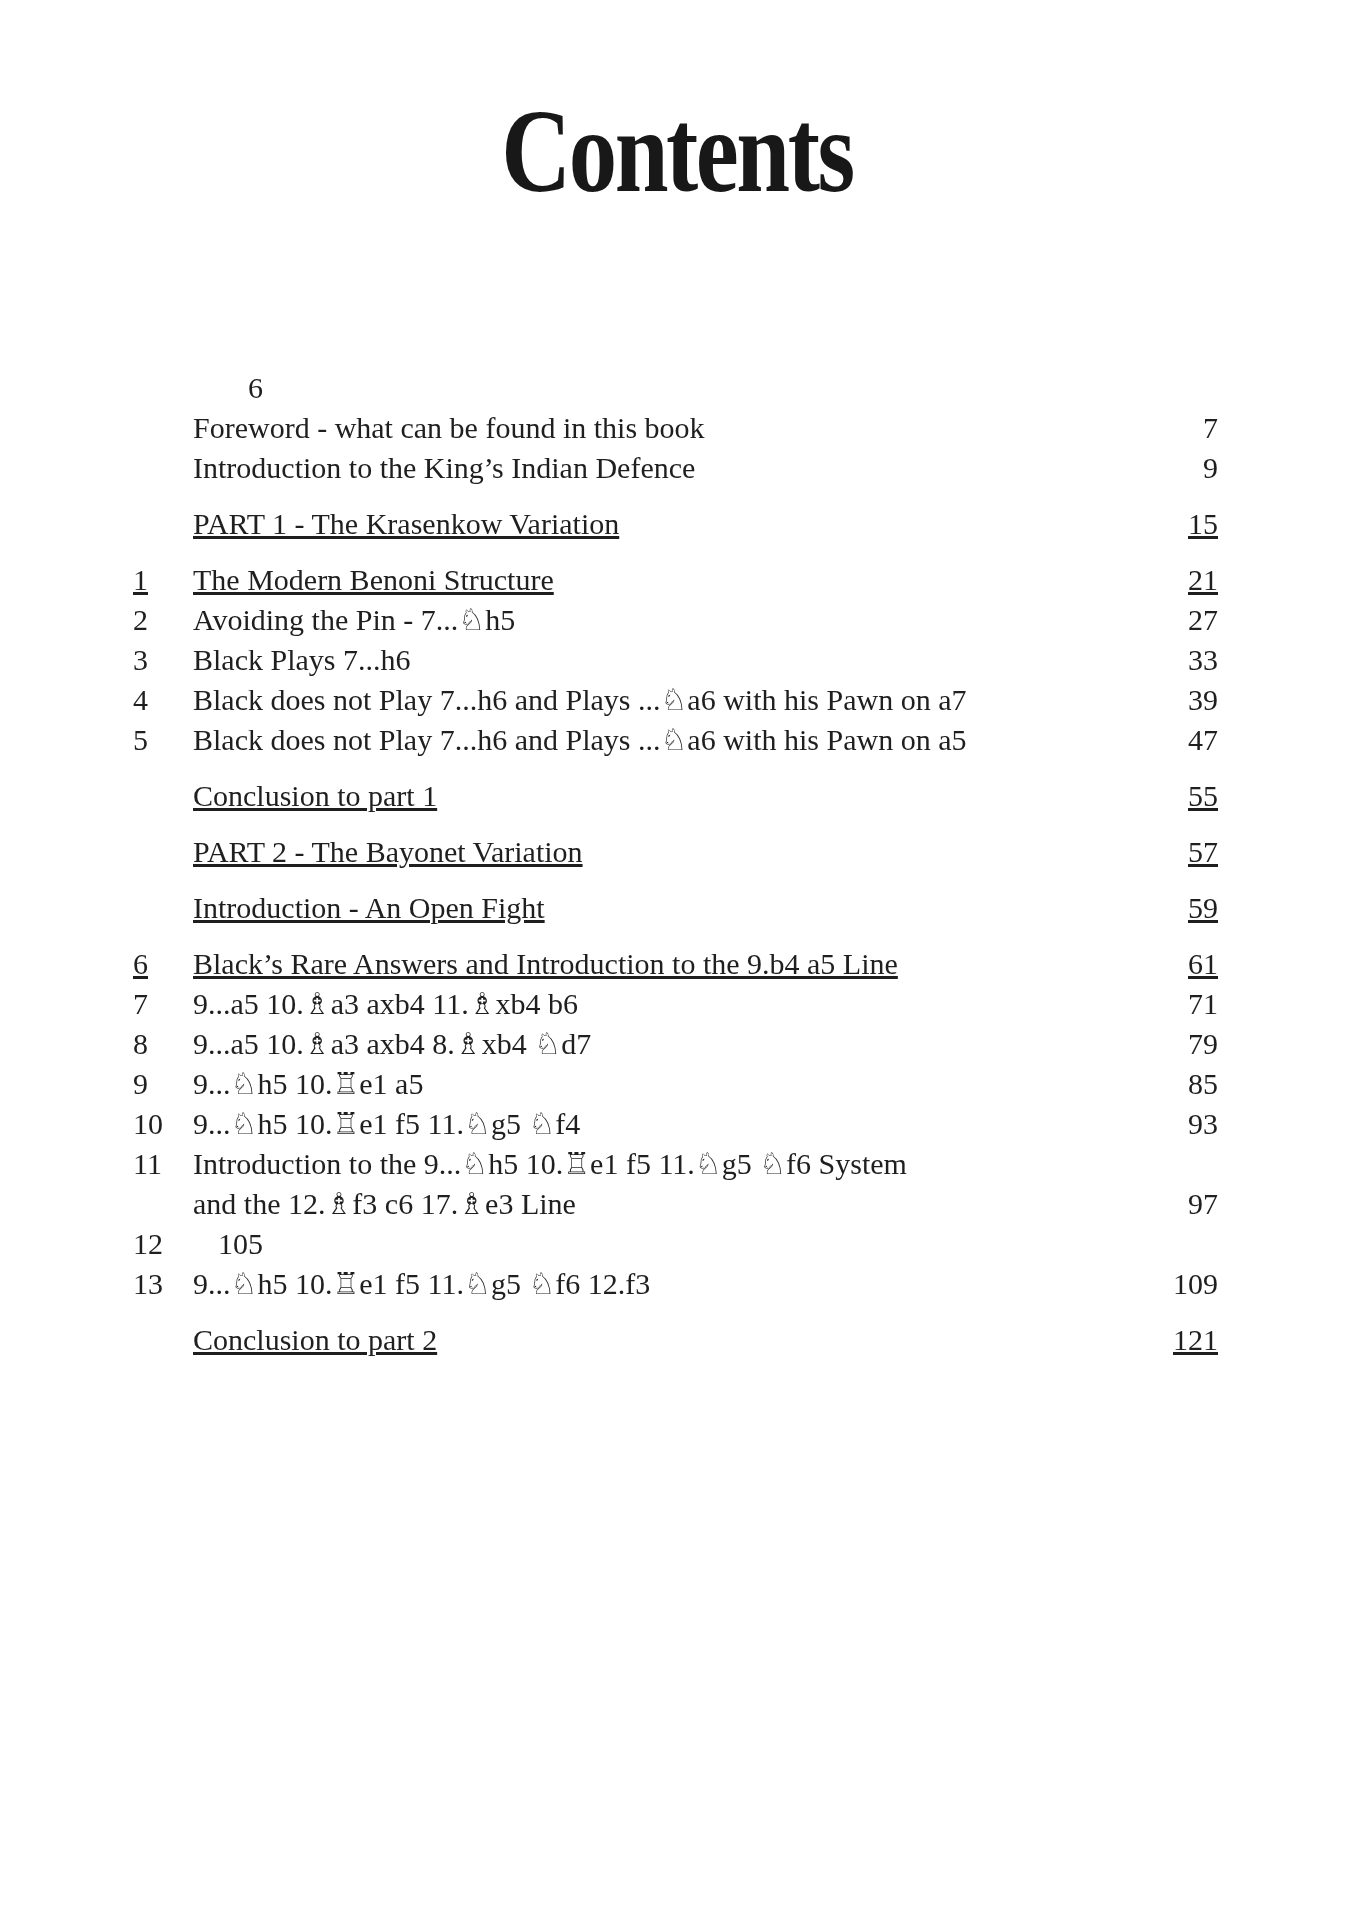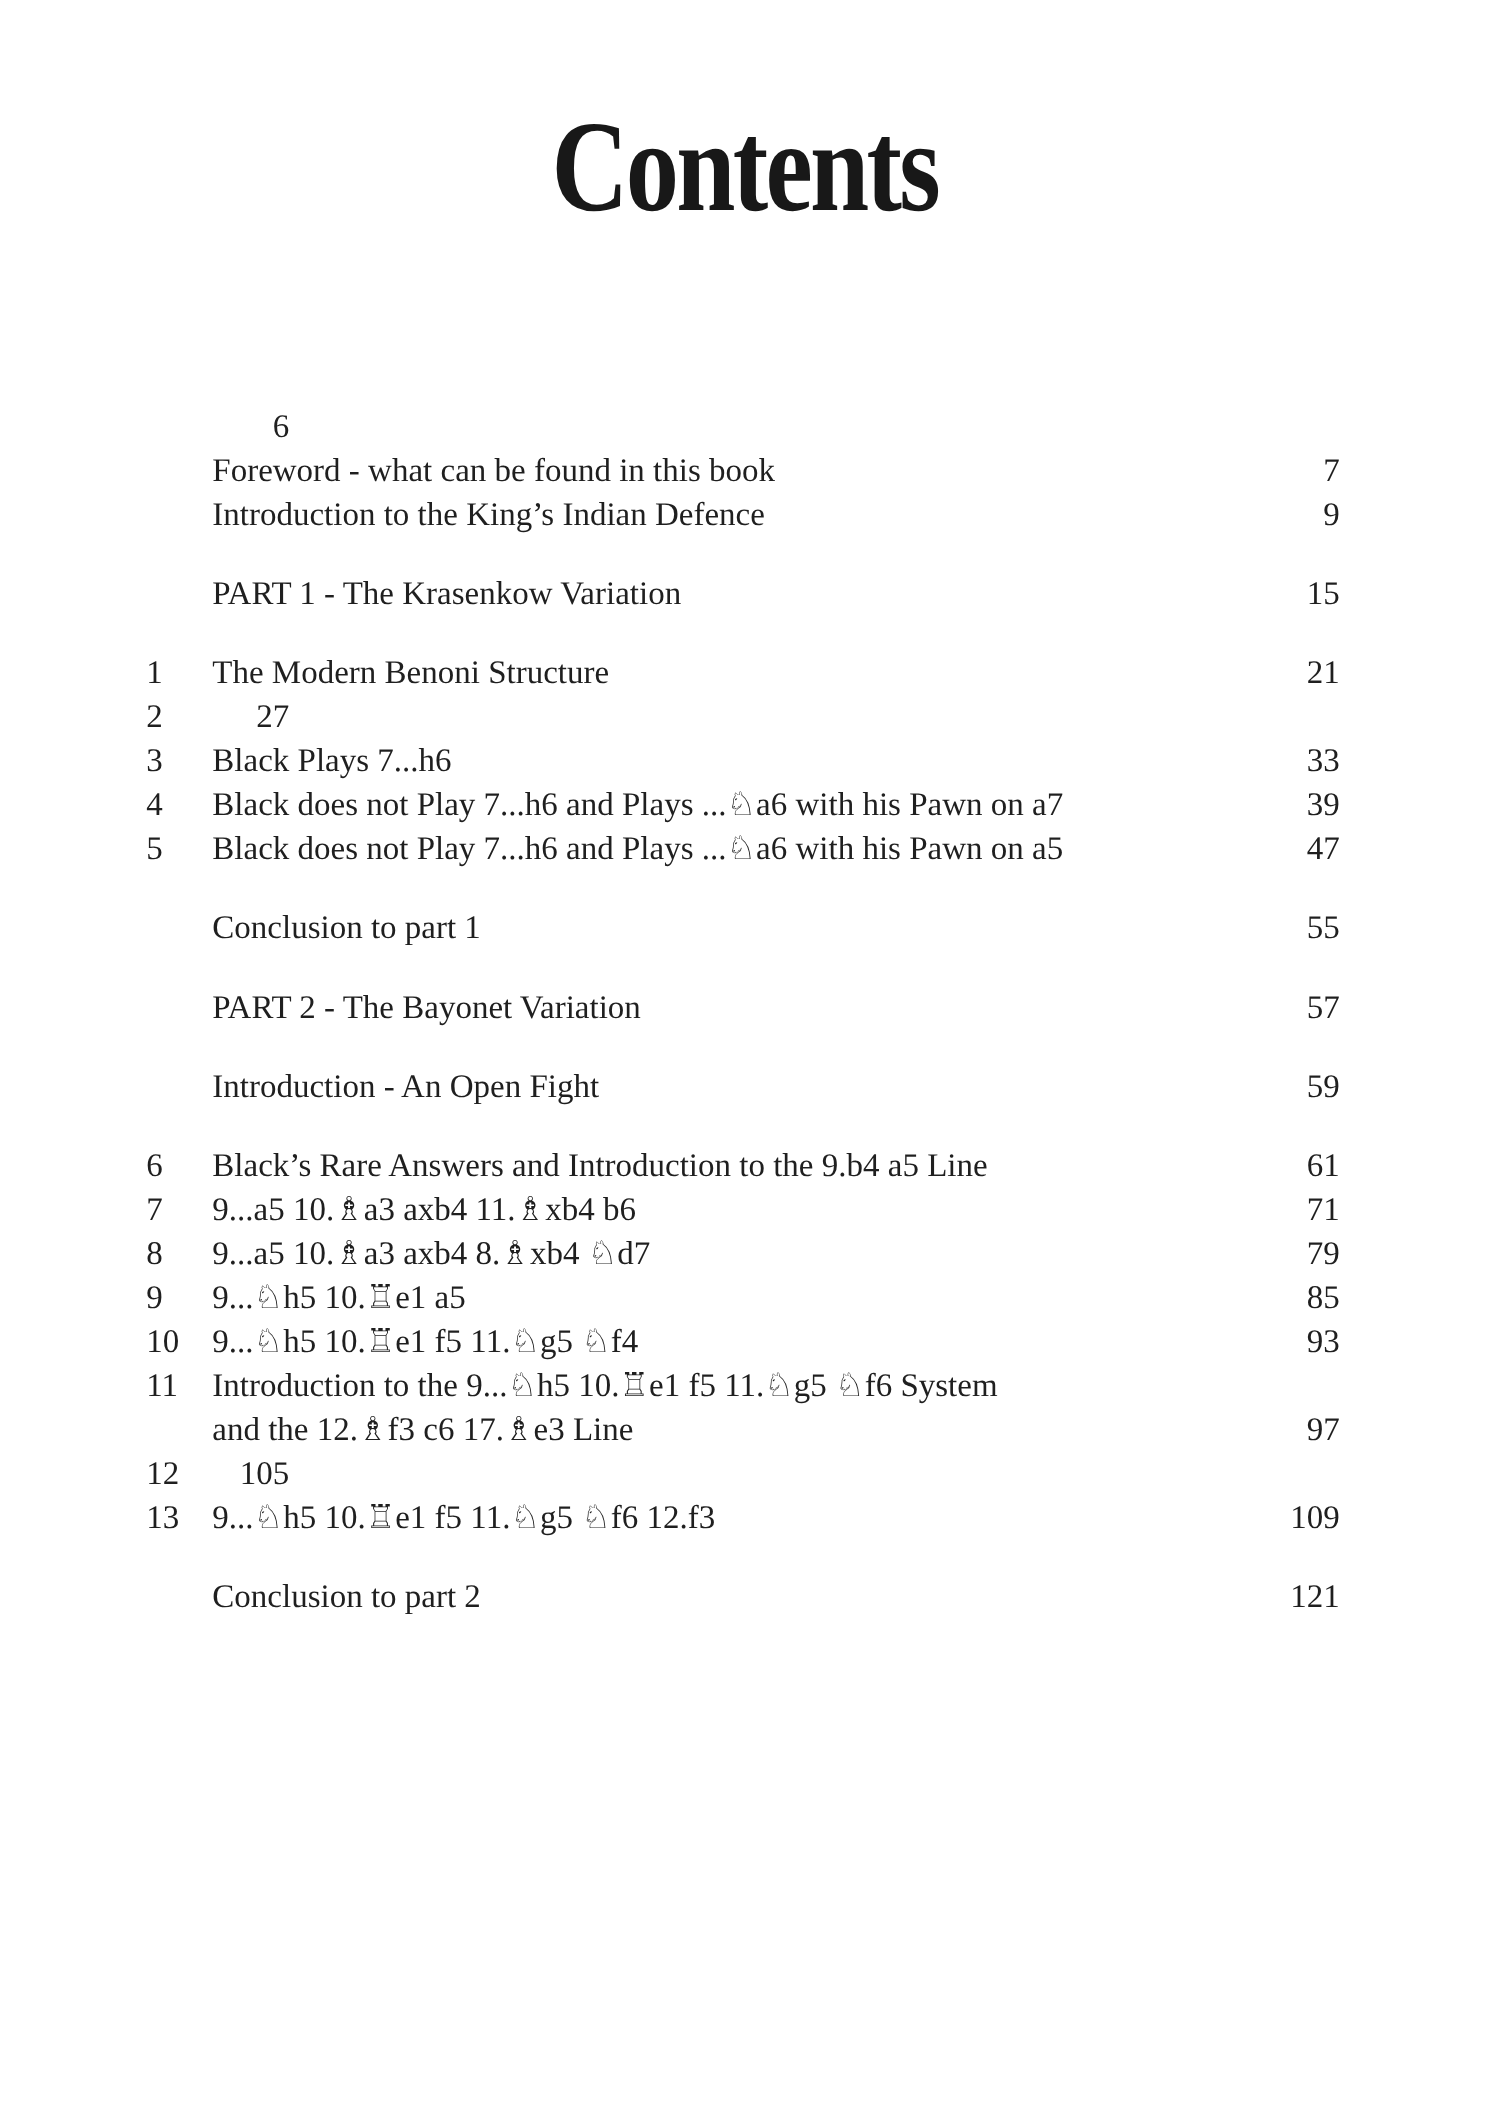--- a/index.html
+++ b/index.html
@@ -49,21 +49,21 @@
     flex: 1 1 auto;
     overflow: visible;
     
     font-family: "Liberation Serif", "DejaVu Sans", serif;
   }
   .row .p {
     flex: none;
     width: 70px;
     text-align: right;
   }
-  .gap { margin-top: 32px; }
+  .gap { margin-top: 16px; text-decoration: underline; }
 </style>
 </head>
 <body>
 
 <div class="page">
 
   <h1 class="page-title">Contents</h1>
 
   <div class="toc">
 
@@ -92,20 +92,21 @@
 
 
     <div class="row gap">
       <span class="num">1</span>
       <span class="t">The Modern Benoni Structure</span>
       <span class="p">21</span>
     </div>
 
     <div class="row">
       <span class="num">2</span>
+      <span class="t">Avoiding the Pin - 7...♘h5</span>
       <span class="p">27</span>
     </div>
 
     <div class="row">
       <span class="num">3</span>
       <span class="t">Black Plays 7...h6</span>
       <span class="p">33</span>
     </div>
 
     <div class="row">

